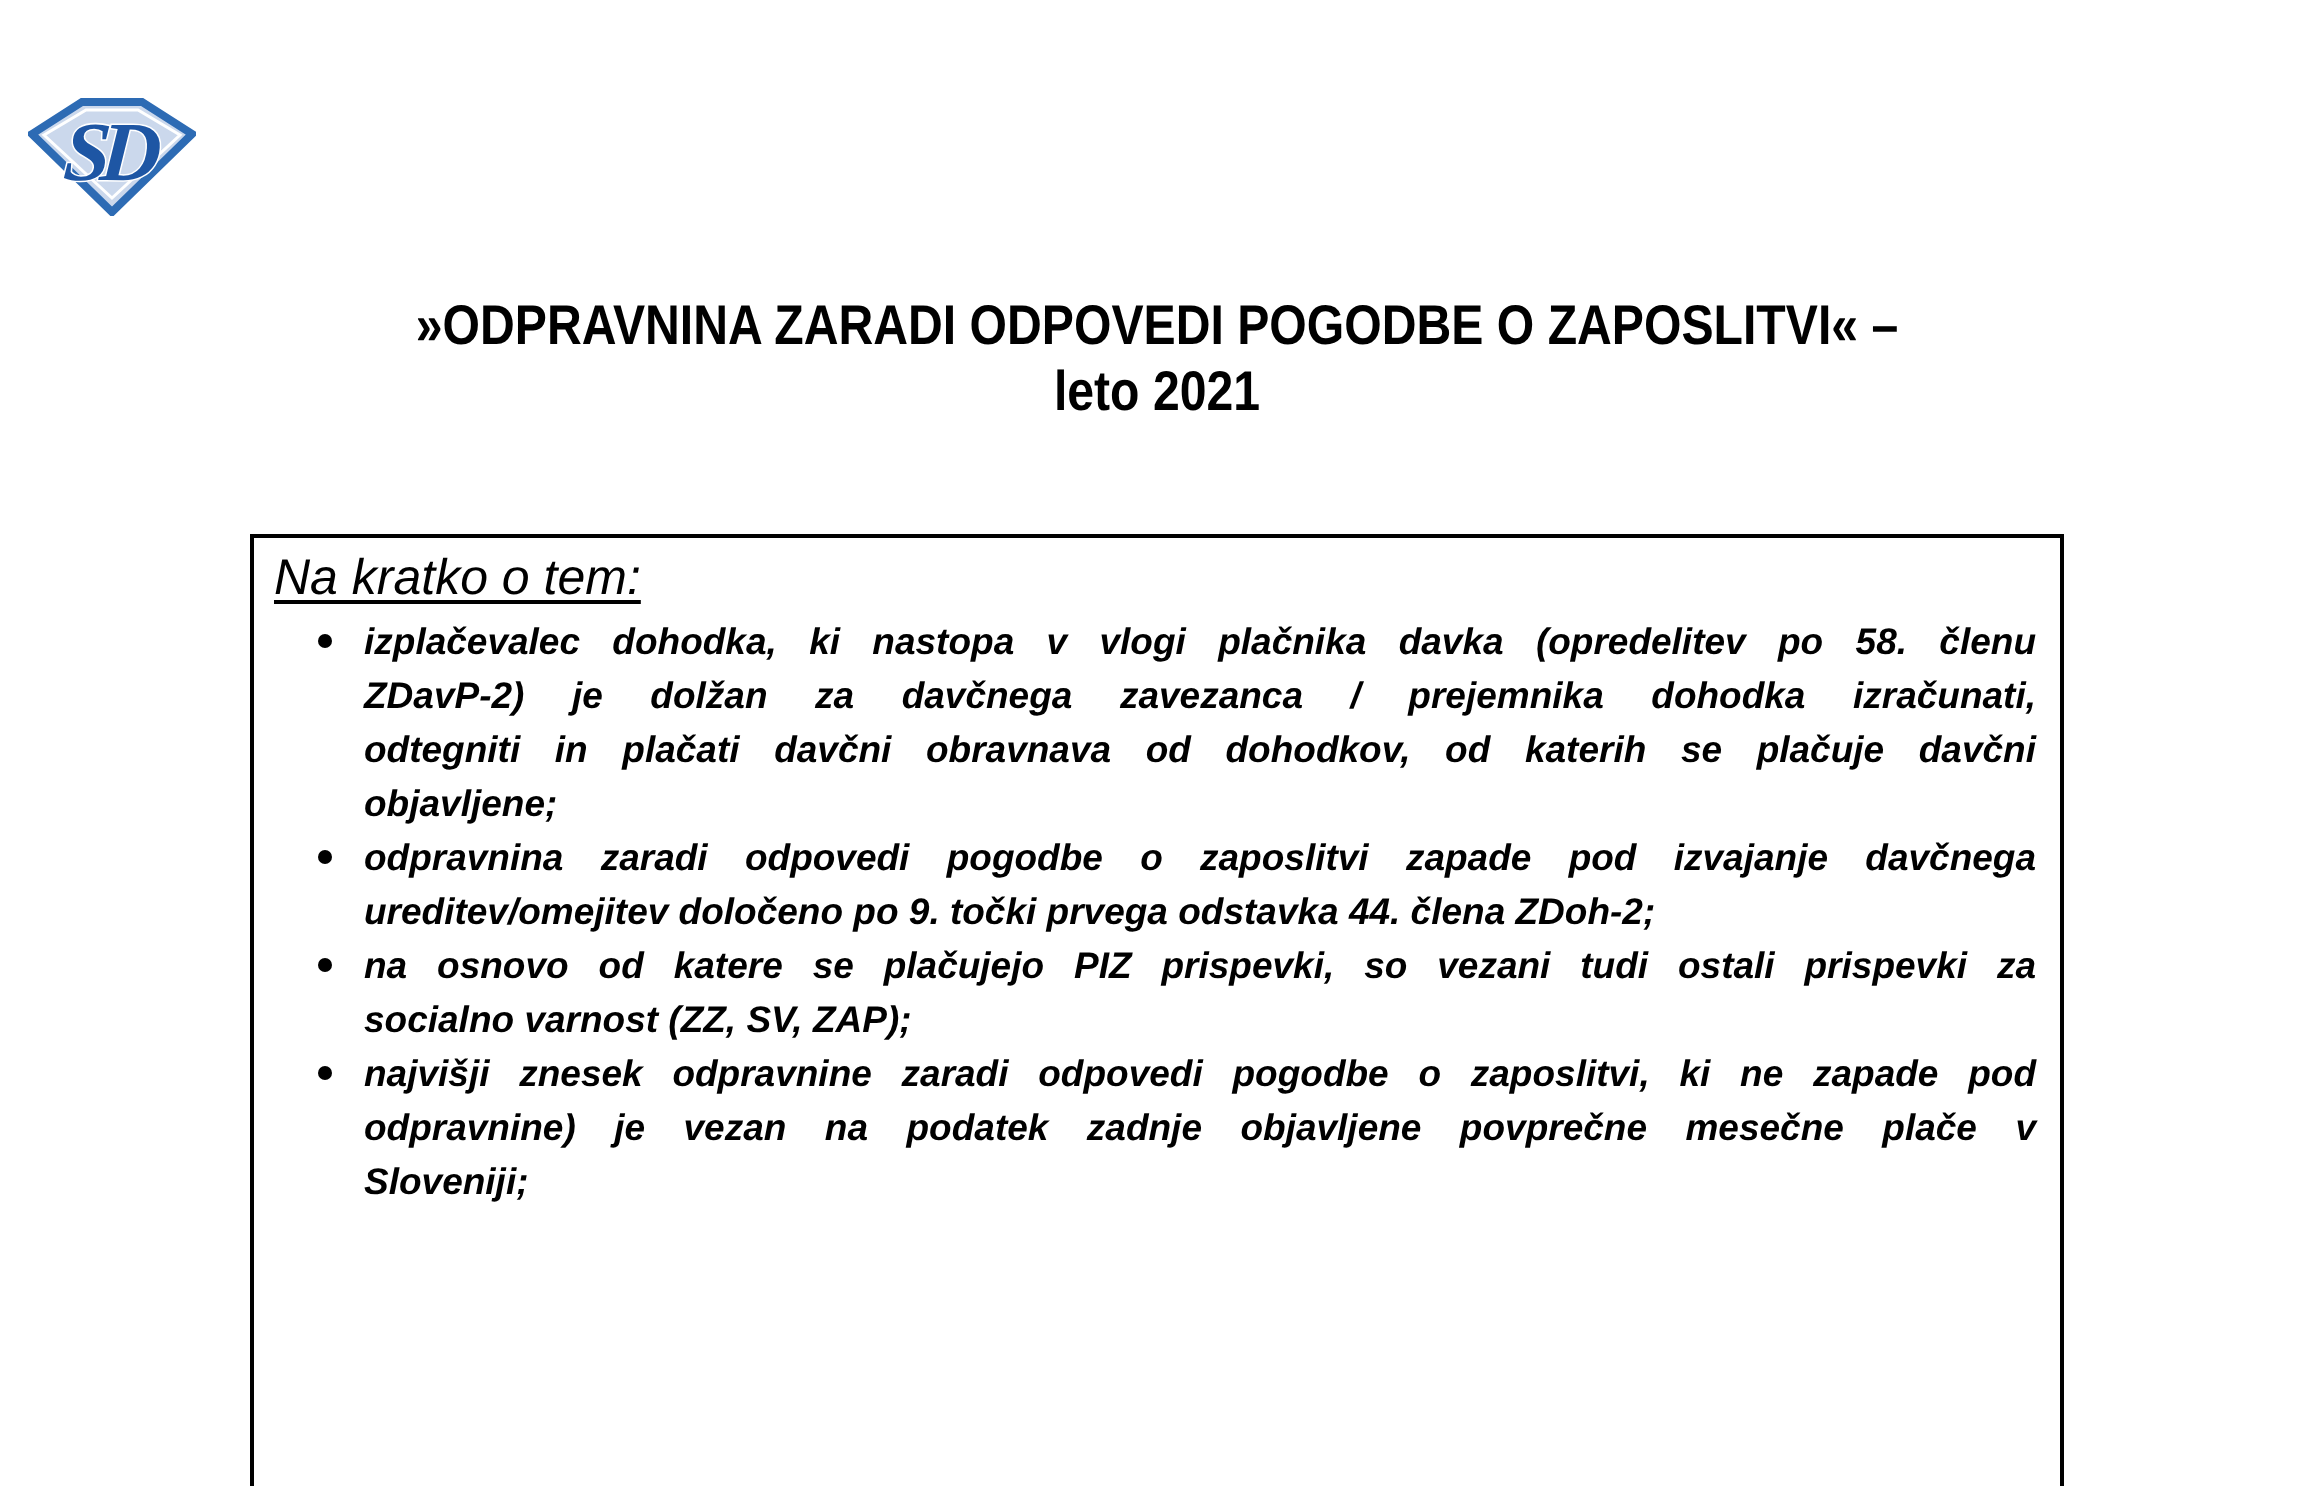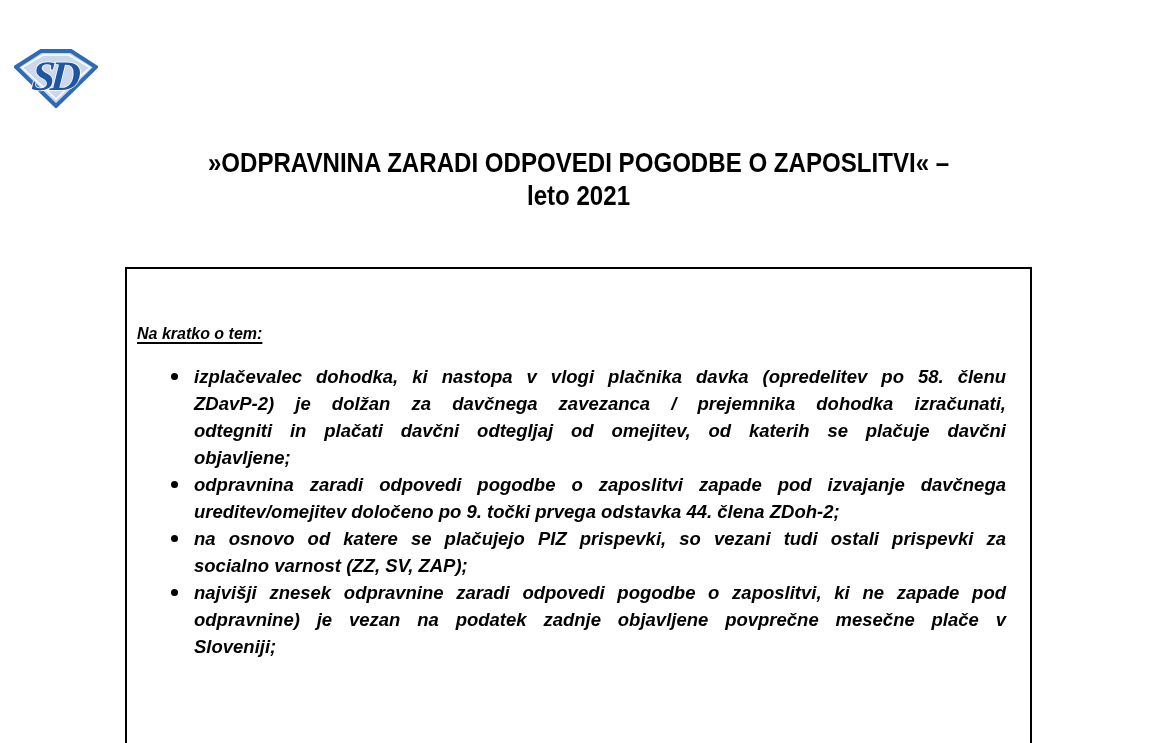--- a/index.html
+++ b/index.html
@@ -50,32 +50,31 @@
     position: absolute;
     left: 125px;
     top: 267px;
     width: 907px;
     height: 620px;
     border: 2px solid #000000;
     box-sizing: border-box;
     padding: 7px 8px 0 10px;
   }
   .box-heading {
-    font-size: 16px;
+    font-size: 25px;
     line-height: 27px;
-    font-weight: bold;
+    font-weight: normal;
     font-style: italic;
     text-decoration: underline;
     text-decoration-thickness: 2px;
     text-underline-offset: 3px;
     color: #000000;
-    margin-top: 44px;
   }
   ul.bullet-list {
-    margin: 16px;
+    margin: 4px;
     padding: 0;
     list-style: none;
   }
   ul.bullet-list li {
     position: relative;
     padding-left: 41px;
     font-size: 18.5px;
     line-height: 27px;
     font-weight: bold;
     font-style: italic;
@@ -116,21 +115,21 @@
   </div>
 
   <div class="content-box">
     <div class="box-heading">Na kratko o tem:</div>
     <ul class="bullet-list">
         <li>
           <span class="bullet-dot"></span>
           <div class="bullet-text">
             <span class="line">izplačevalec dohodka, ki nastopa v vlogi plačnika davka (opredelitev po 58. členu</span>
             <span class="line">ZDavP-2) je dolžan za davčnega zavezanca / prejemnika dohodka izračunati,</span>
-            <span class="line">odtegniti in plačati davčni odtegljaj od omejitev, od katerih se plačuje davčni</span>
+            <span class="line">odtegniti in plačati davčni obravnava od dohodkov, od katerih se plačuje davčni</span>
             <span class="line">objavljene;</span>
           </div>
         </li>
         <li>
           <span class="bullet-dot"></span>
           <div class="bullet-text">
             <span class="line">odpravnina zaradi odpovedi pogodbe o zaposlitvi zapade pod izvajanje davčnega</span>
             <span class="line">ureditev/omejitev določeno po 9. točki prvega odstavka 44. člena ZDoh-2;</span>
           </div>
         </li>

